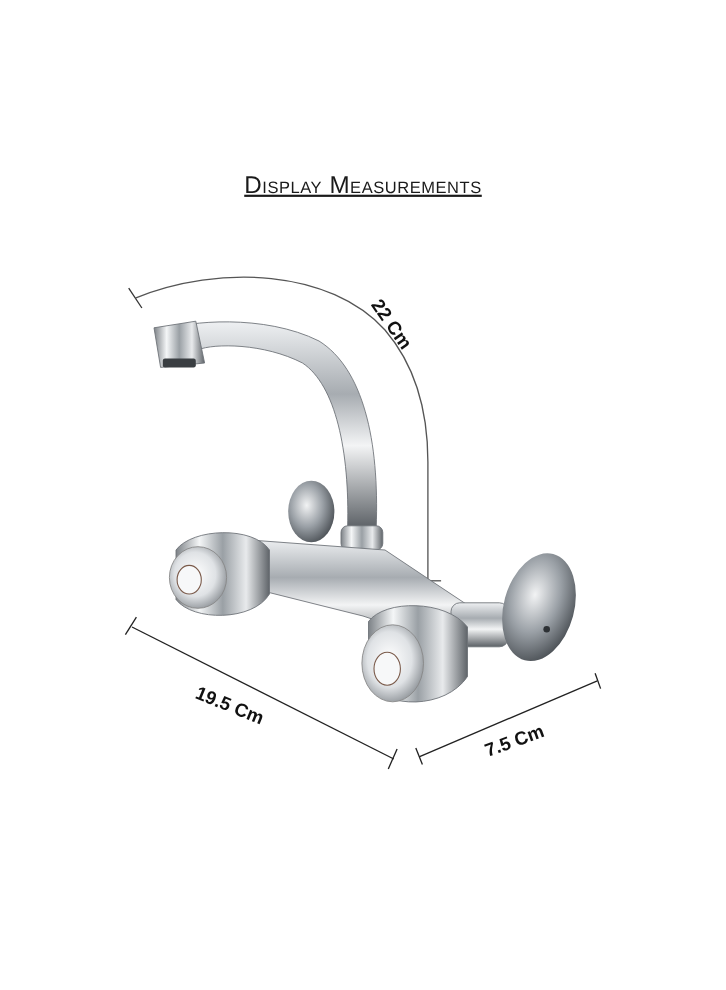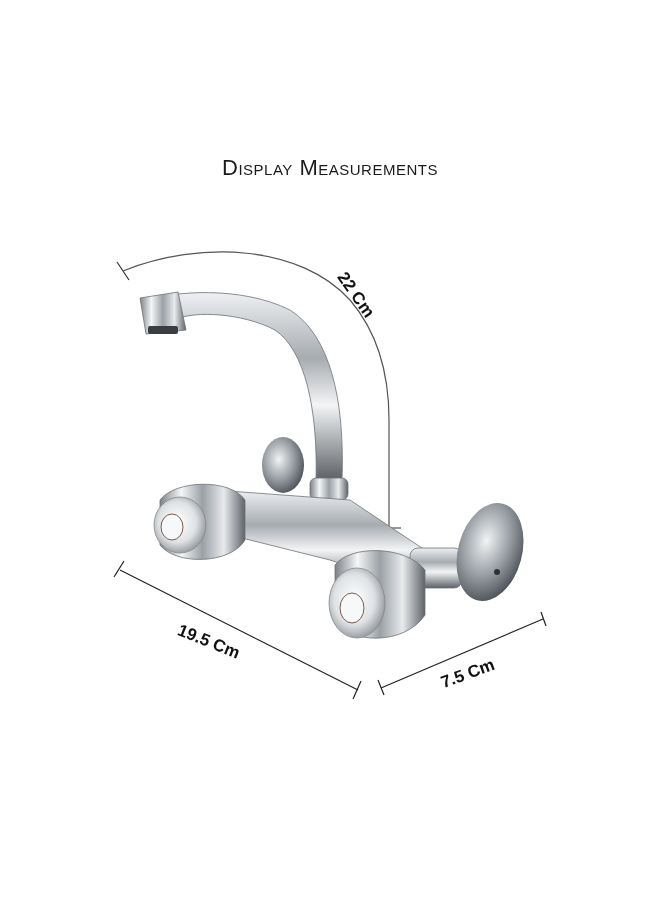--- a/index.html
+++ b/index.html
@@ -1,19 +1,19 @@
 <!DOCTYPE html>
 <html><head>
   <meta charset="utf-8">
   <style>
     html, body { margin: 0; padding: 0; background: #ffffff; }
     body { width: 660px; height: 900px; position: relative; overflow: hidden;
            font-family: "Liberation Sans", "DejaVu Sans", sans-serif; color: #111; }
     .title { position: absolute; left: 0; top: 155px; width: 660px; text-align: center;
-             font-size: 22px; letter-spacing: 0.5px; font-variant: small-caps; color: #1a1a1a; }
+             font-size: 22px; letter-spacing: 0.5px; font-variant: small-caps; color: #1a1a1a; text-decoration: underline; }
     svg.stage { position: absolute; left: 0; top: 0; }
     .dim-label { position: absolute; font-weight: bold; font-size: 17px; color: #111; white-space: nowrap;
                  transform-origin: center center; }
     #lbl-height { left: 330px; top: 285px; transform: rotate(55deg); }
     #lbl-width  { left: 176px; top: 632px; transform: rotate(22deg); }
     #lbl-depth  { left: 440px; top: 664px; transform: rotate(-20deg); }
   </style>
 </head>
 <body>
 

